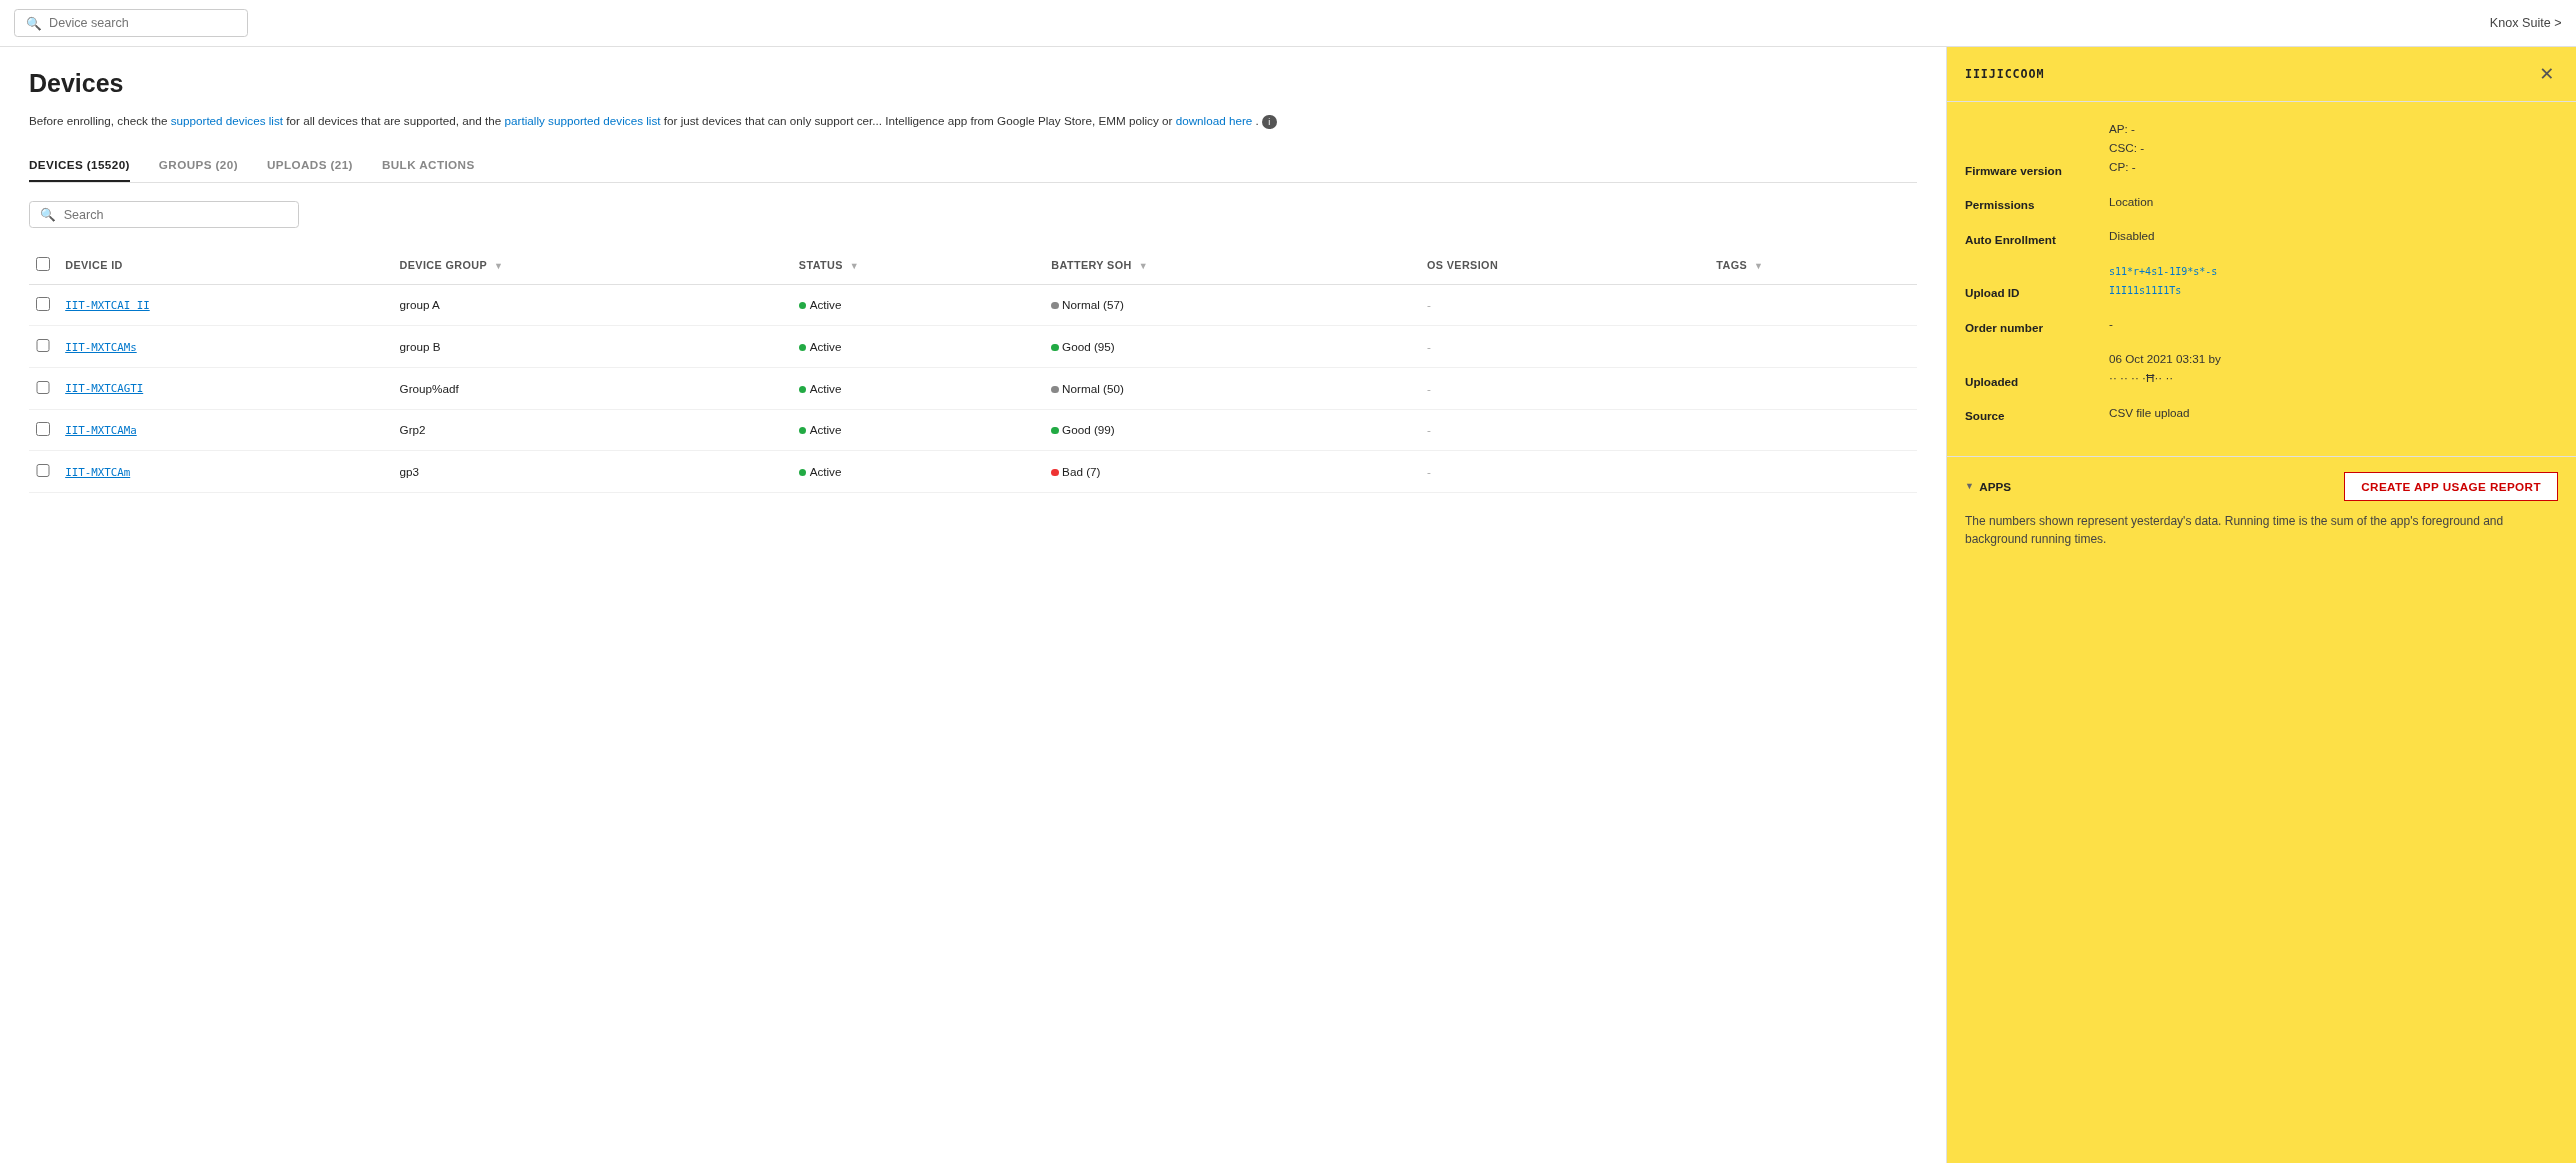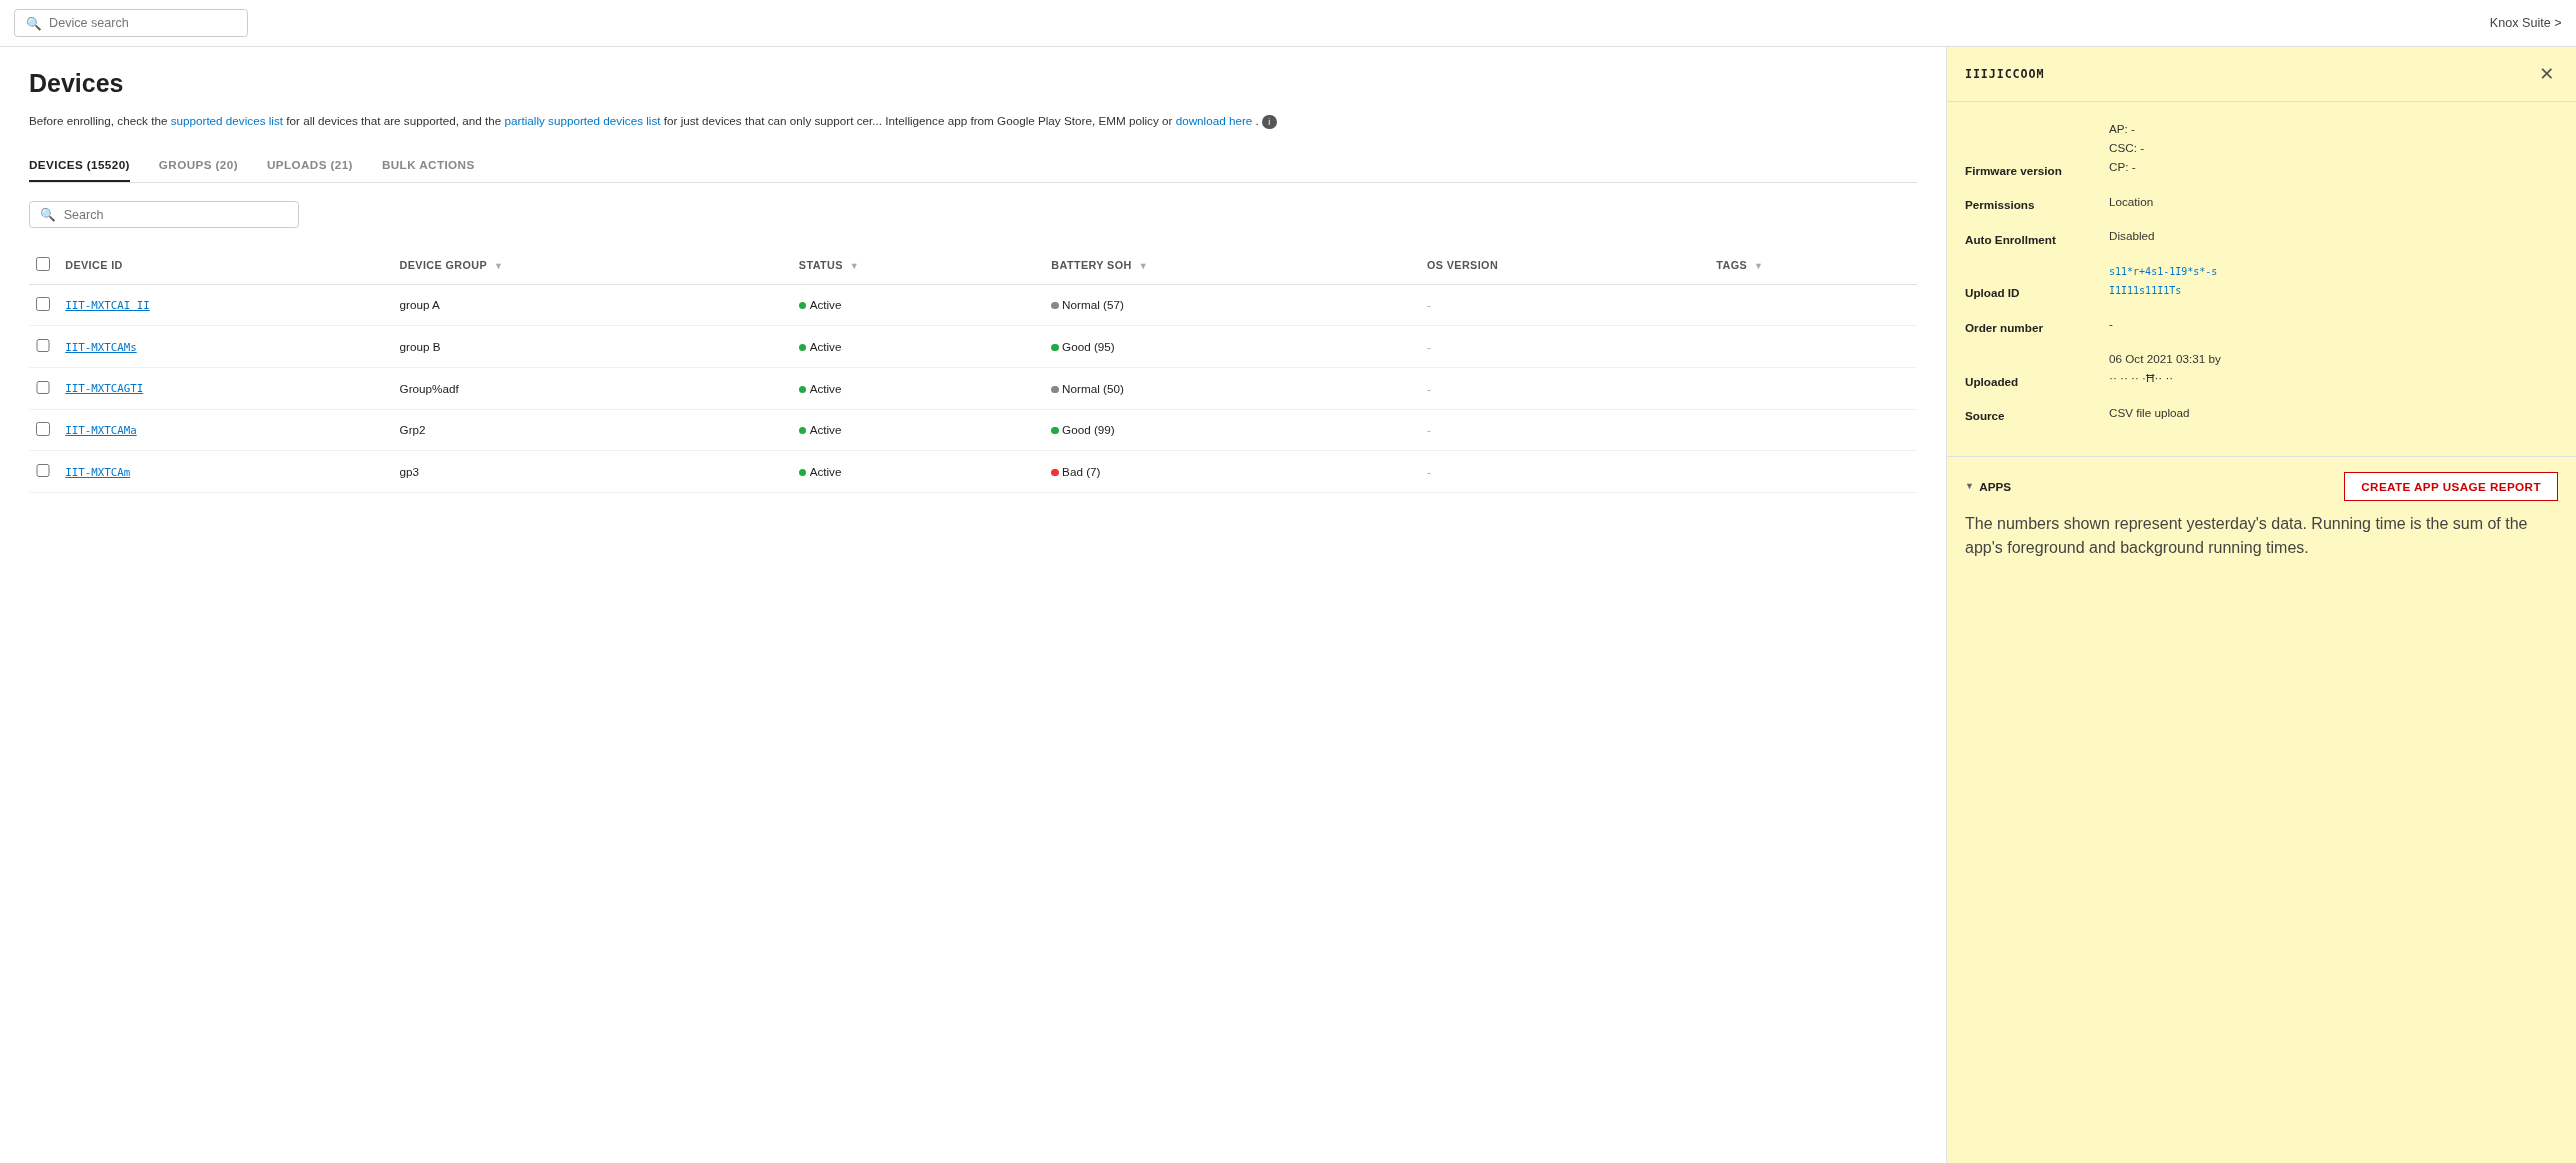--- a/index.html
+++ b/index.html
@@ -63,21 +63,21 @@
     .device-id-link { color: #0077cc; font-family: monospace; font-size: 10.8px; }
     .status-dot { display: inline-block; width: 7.2px; height: 7.2px; border-radius: 50%; margin-right: 3.6px; }
     .dot-green { background: #22aa44; }
     .dot-red { background: #ee3333; }
     .dot-gray { background: #888; }
     .dash { color: #aaa; }
 
     
     .right-panel {
       width: 630px; border-left: 0.9px solid #e0e0e0; overflow-y: auto;
-      background: #fef9c3; flex-shrink: 0;
+      background: #fde047; flex-shrink: 0;
     }
     .panel-header {
       display: flex; align-items: center; justify-content: space-between;
       padding: 12.6px 18px; border-bottom: 0.9px solid #e0e0e0;
     }
     .panel-device-id { font-family: monospace; font-size: 11.7px; font-weight: 700; letter-spacing: 0.9px; }
     .close-btn { background: none; border: none; font-size: 18px; cursor: pointer; color: #555; padding: 3.6px; }
 
     
     .panel-fields { padding: 18px; }
@@ -93,21 +93,21 @@
     }
     .apps-title { font-weight: 700; font-size: 11.7px; color: #222; display: flex; align-items: center; gap: 5.4px; }
     .apps-title .chevron-down { font-size: 9px; color: #666; }
     .create-report-btn {
       border: 1.8px solid #cc0000; color: #cc0000; background: #fff;
       padding: 7.2px 16px; font-size: 11.7px; font-weight: 700; cursor: pointer;
       letter-spacing: 0.4px;
       text-align: center;
     }
 
-    .apps-description { font-size: 16px; color: #444; line-height: 1.5; margin-bottom: 14.4px; }
+    .apps-description { font-size: 12px; color: #444; line-height: 1.5; margin-bottom: 14.4px; }
 
     
     .apps-table { width: 100%; border-collapse: collapse; }
     .apps-table th { font-size: 10px; font-weight: 700; color: #555; text-align: left; padding: 5.4px 7.2px; letter-spacing: 0.3px; border-bottom: 0.9px solid #e0e0e0; }
     .apps-table td { font-size: 10.8px; color: #333; padding: 7.2px 7.2px; border-bottom: 0.9px solid #f0f0f0; }
     .app-name-cell { font-family: monospace; font-size: 10.8px; font-weight: 700; }
 
     input[type="checkbox"] { width: 13.5px; height: 13.5px; cursor: pointer; }
   </style>
 </head>

